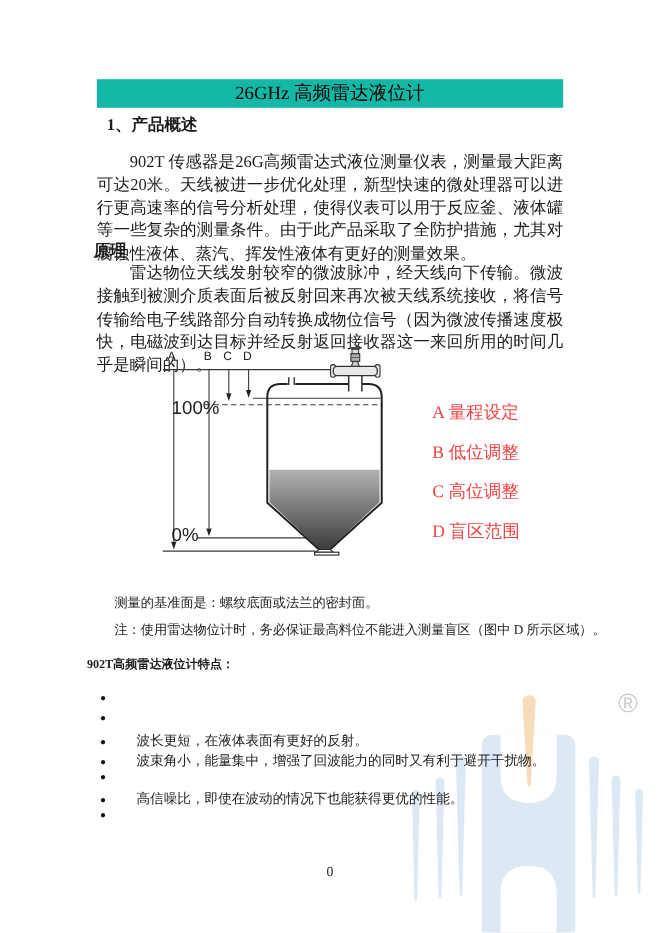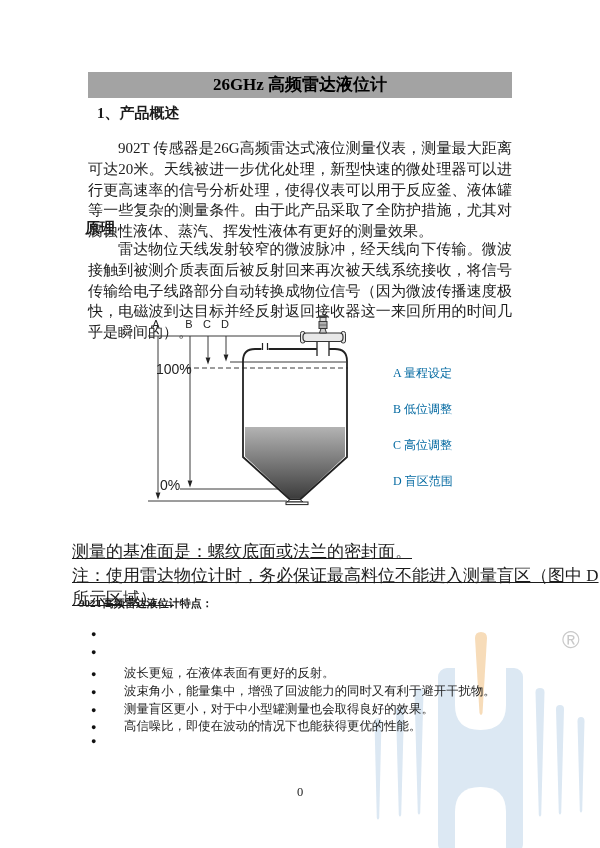--- a/index.html
+++ b/index.html
@@ -8,37 +8,37 @@
     font-family:"Liberation Serif","DejaVu Serif",serif;color:#1c1c1c;
   }
   .layer{position:absolute;}
   
   .watermark{left:368px;top:628px;width:232px;height:220px;z-index:0;}
   .reg-mark{left:562px;top:626px;font-size:24px;color:#c9c9c9;z-index:0;
     font-family:"Liberation Sans","DejaVu Sans",sans-serif;}
   
   .content{position:absolute;left:0;top:0;width:600px;height:848px;z-index:1;}
   .banner{
-    left:88px;top:72px;width:424px;height:26px;background:#a3a3a3;
-    text-align:center;line-height:26px;font-weight:bold;font-size:17px;color:#000;
+    left:88px;top:72px;width:424px;height:26px;background:#14b8a6;
+    text-align:center;line-height:26px;font-weight:normal;font-size:17px;color:#000;
   }
   .h1{left:85px;top:104px;font-weight:bold;font-size:15px;margin-left:12px;}
   .para{width:424px;left:88px;font-size:15px;line-height:20.8px;text-align:justify;text-indent:2em;}
   .p1{top:138px;}
   .h2{left:85px;top:219px;font-weight:bold;font-size:15px;}
   .p2{top:239px;}
   .diagram-svg{left:145px;top:312px;width:250px;height:200px;}
   .dlabel{font-family:"Liberation Sans","DejaVu Sans",sans-serif;font-size:11px;color:#222;text-align:center;width:14px;}
   .dl-a{left:149px;top:318px;} .dl-b{left:182px;top:318px;}
   .dl-c{left:200px;top:318px;} .dl-d{left:218px;top:318px;}
-  .pct{font-family:"Liberation Sans","DejaVu Sans",sans-serif;font-size:14px;color:#222;width:28px;text-align:center;}
+  .pct{font-family:"Liberation Sans","DejaVu Sans",sans-serif;font-size:17px;color:#222;width:28px;text-align:left;}
   .pct100{left:156px;top:361px;} .pct0{left:156px;top:477px;}
-  .legend-item{left:393px;font-size:12px;color:#0369a1;}
+  .legend-item{left:393px;font-size:16px;color:#ef4444;}
   .lg-a{top:365px;} .lg-b{top:401px;} .lg-c{top:437px;text-align:right;} .lg-d{top:473px;}
-  .note{left:72px;font-size:17px;text-decoration:underline;}
+  .note{left:104px;font-size:12px;}
   .note1{top:540px;} .note2{top:564px;}
   .h3{left:79px;top:596px;font-weight:bold;font-size:11px;}
   .features{left:88px;top:629px;width:440px;}
   .feat-row{display:flex;align-items:baseline;height:17.9px;font-size:12.4px;}
   .feat-dot{width:33px;flex:0 0 33px;font-size:9px;color:#111;padding-left:3px;}
   .pagenum{left:0;top:785px;width:600px;text-align:center;font-size:12.5px;}
 </style>
 </head>
 <body>
 
@@ -142,21 +142,20 @@
       <div class="feat-row">
         <span class="feat-dot">●</span>
         <span>波长更短，在液体表面有更好的反射。</span>
       </div>
       <div class="feat-row">
         <span class="feat-dot">●</span>
         <span>波束角小，能量集中，增强了回波能力的同时又有利于避开干扰物。</span>
       </div>
       <div class="feat-row">
         <span class="feat-dot">●</span>
-        <span>测量盲区更小，对于中小型罐测量也会取得良好的效果。</span>
       </div>
       <div class="feat-row">
         <span class="feat-dot">●</span>
         <span>高信噪比，即使在波动的情况下也能获得更优的性能。</span>
       </div>
       <div class="feat-row">
         <span class="feat-dot">●</span>
       </div>
     </div>
 

